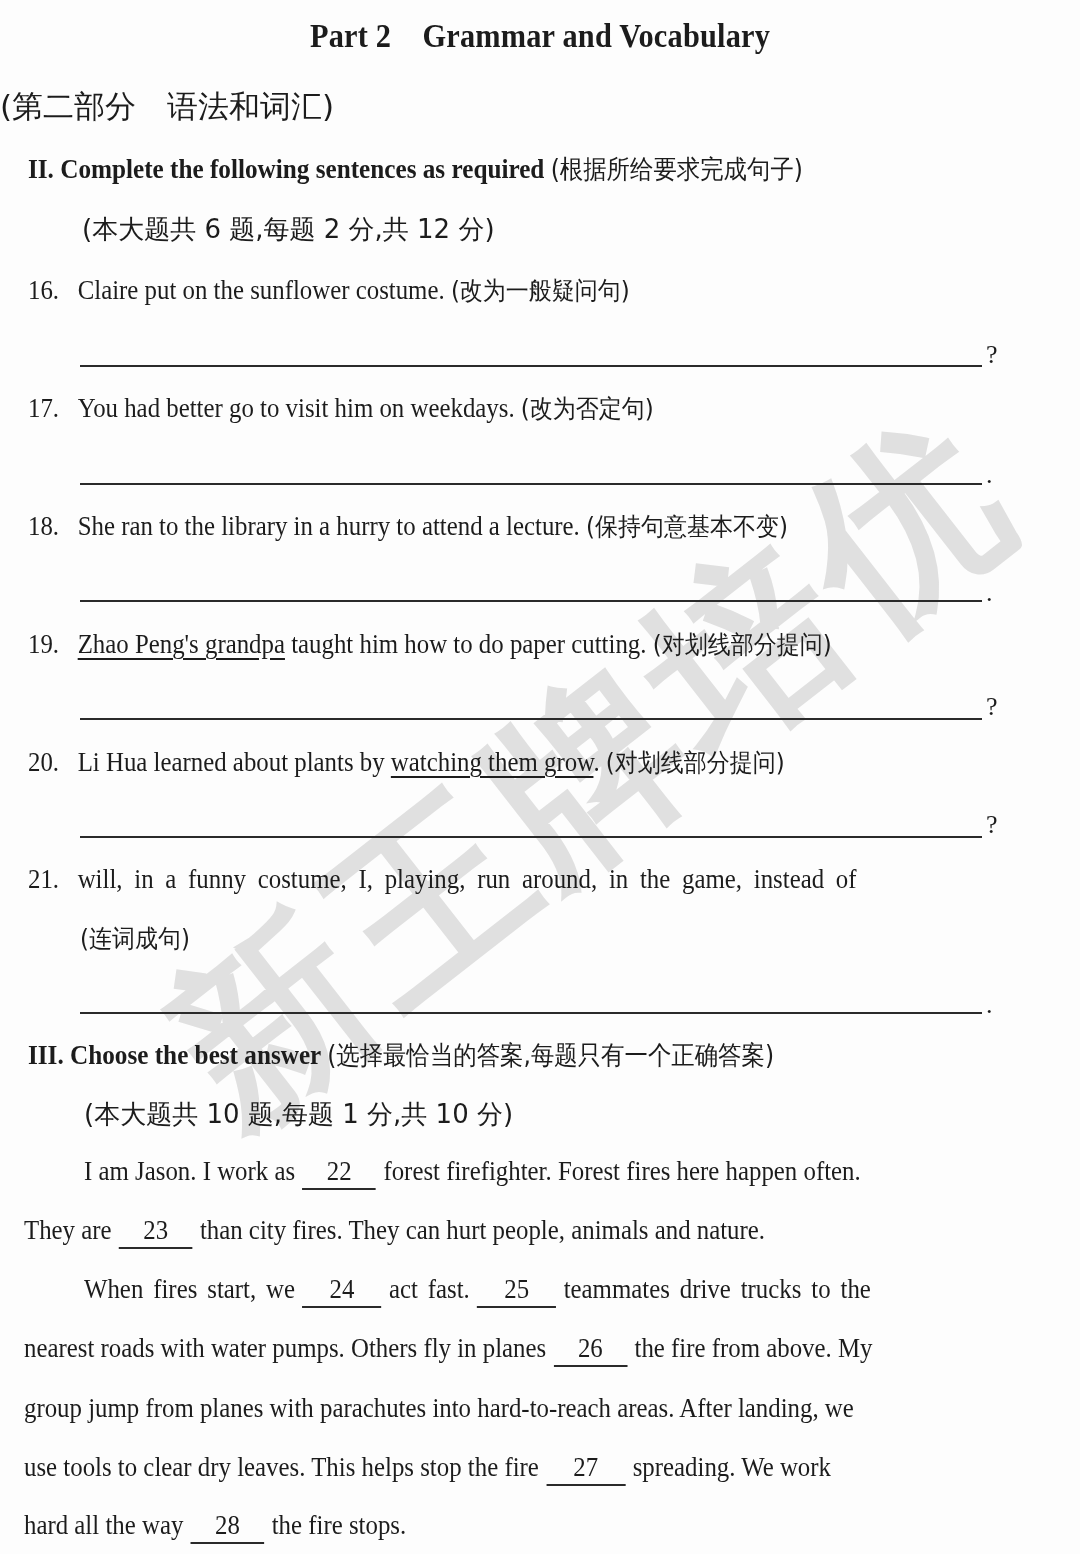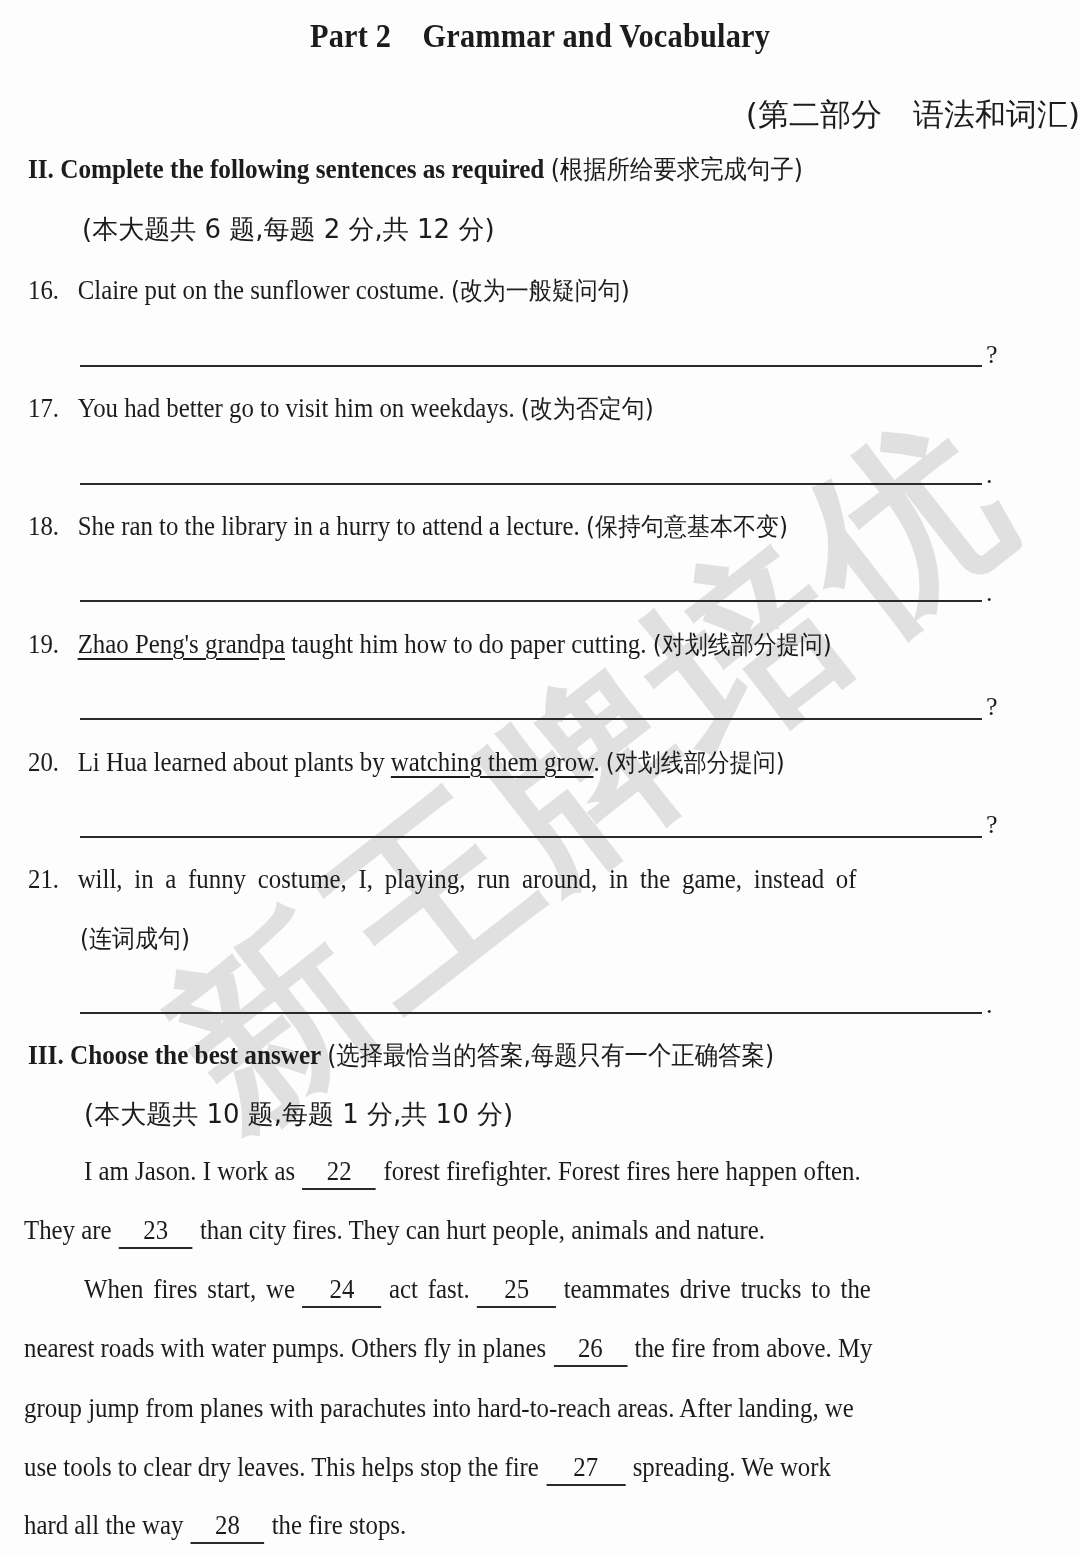--- a/index.html
+++ b/index.html
@@ -2,21 +2,21 @@
 <html><head>
 <meta charset="utf-8">
 <style>
   html, body { margin: 0; padding: 0; background: #fdfdfd; }
   body { width: 1080px; height: 1554px; position: relative; overflow: hidden;
          font-family: "Liberation Serif", "DejaVu Serif", serif; color: #1c1c1c; }
   .page { position: absolute; left: 0; top: 0; width: 1080px; height: 1554px; }
   .abs { position: absolute; white-space: nowrap; }
   .title { left: 0; width: 1080px; text-align: center; top: 18px; font-size: 33px; font-weight: bold; letter-spacing: 0.2px; transform: scaleX(0.92); }
   .title .sp { display: inline-block; width: 34px; }
-  .subtitle { left: 0; width: 1080px; text-align: right; top: 94px; font-size: 31px; font-family: "DejaVu Sans", sans-serif; }
+  .subtitle { left: 0; width: 1080px; text-align: left; top: 86px; font-size: 31px; font-family: "DejaVu Sans", sans-serif; }
   .sec-head { font-size: 28px; font-weight: bold; transform-origin: left center; transform: scaleX(0.9); }
   .sec-head .cn { font-weight: normal; font-family: "DejaVu Sans", sans-serif; font-size: 26px; }
   .note { font-size: 26px; font-family: "DejaVu Sans", sans-serif; }
   .q { font-size: 27px; transform-origin: left center; transform: scaleX(0.92); }
   .q .num { display: inline-block; width: 54px; }
   .q .cn { font-family: "DejaVu Sans", sans-serif; font-size: 25px; }
   .ul { text-decoration: underline; text-underline-offset: 5px; }
   .line { position: absolute; left: 80px; width: 902px; height: 2px; background: #2a2a2a; }
   .punct { position: absolute; font-size: 26px; }
   .para { font-size: 27px; transform-origin: left center; transform: scaleX(0.92); }

